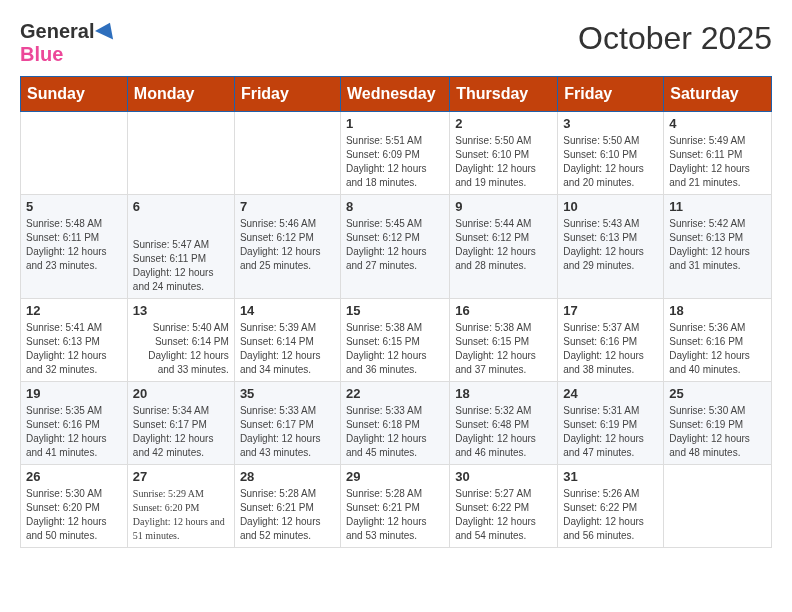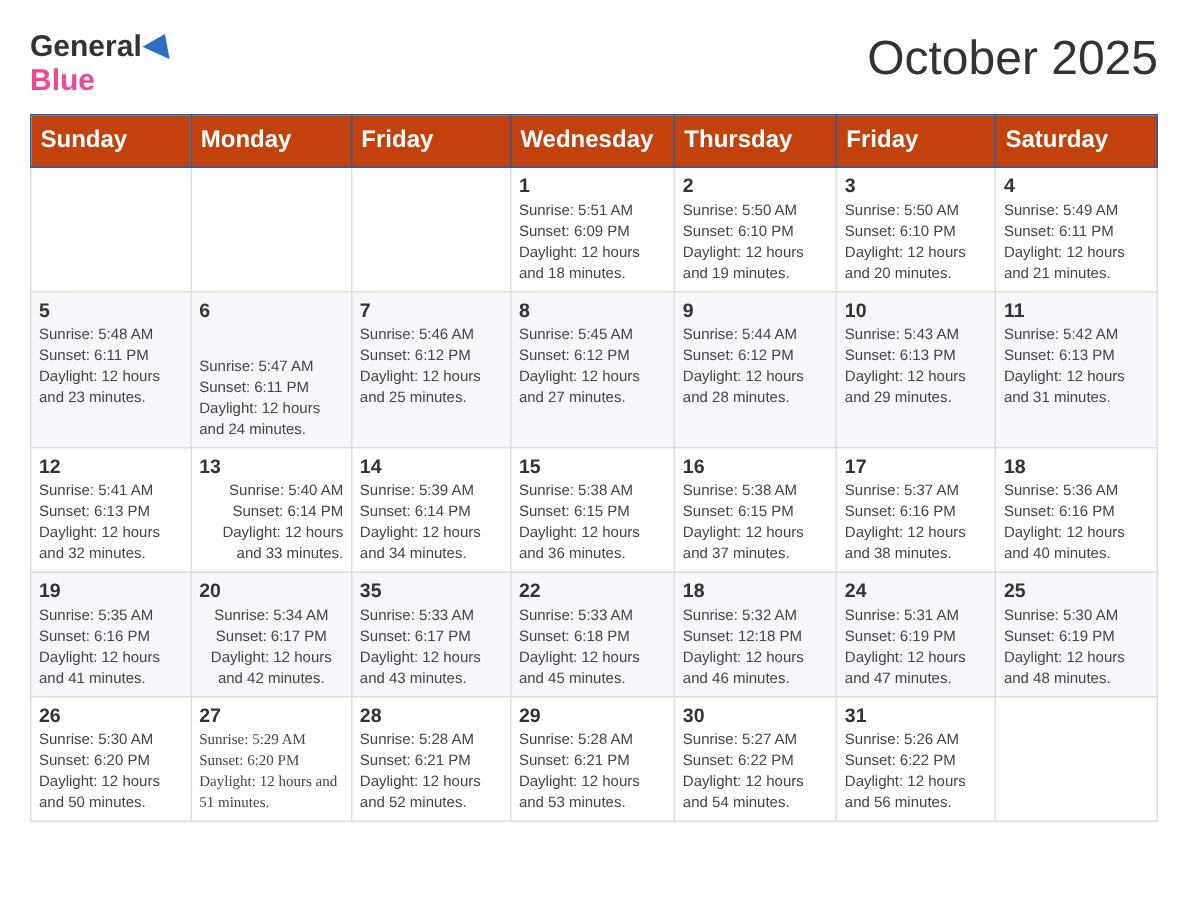--- a/index.html
+++ b/index.html
@@ -239,40 +239,40 @@
       </tr>
       <tr>
         <td>
           <div class="day-number">19</div>
           <div class="day-info" style="white-space: pre-line;">Sunrise: 5:35 AM
 Sunset: 6:16 PM
 Daylight: 12 hours and 41 minutes.</div>
         </td>
         <td>
           <div class="day-number">20</div>
-          <div class="day-info" style="white-space: pre-line; text-align: center;">Sunrise: 5:34 AM
+          <div class="day-info" style="white-space: pre-line;">Sunrise: 5:34 AM
 Sunset: 6:17 PM
 Daylight: 12 hours and 42 minutes.</div>
         </td>
         <td>
           <div class="day-number">35</div>
           <div class="day-info" style="white-space: pre-line;">Sunrise: 5:33 AM
 Sunset: 6:17 PM
 Daylight: 12 hours and 43 minutes.</div>
         </td>
         <td>
           <div class="day-number">22</div>
           <div class="day-info" style="white-space: pre-line;">Sunrise: 5:33 AM
 Sunset: 6:18 PM
 Daylight: 12 hours and 45 minutes.</div>
         </td>
         <td>
           <div class="day-number">18</div>
           <div class="day-info" style="white-space: pre-line;">Sunrise: 5:32 AM
-Sunset: 12:18 PM
+Sunset: 6:48 PM
 Daylight: 12 hours and 46 minutes.</div>
         </td>
         <td>
           <div class="day-number">24</div>
           <div class="day-info" style="white-space: pre-line;">Sunrise: 5:31 AM
 Sunset: 6:19 PM
 Daylight: 12 hours and 47 minutes.</div>
         </td>
         <td>
           <div class="day-number">25</div>

